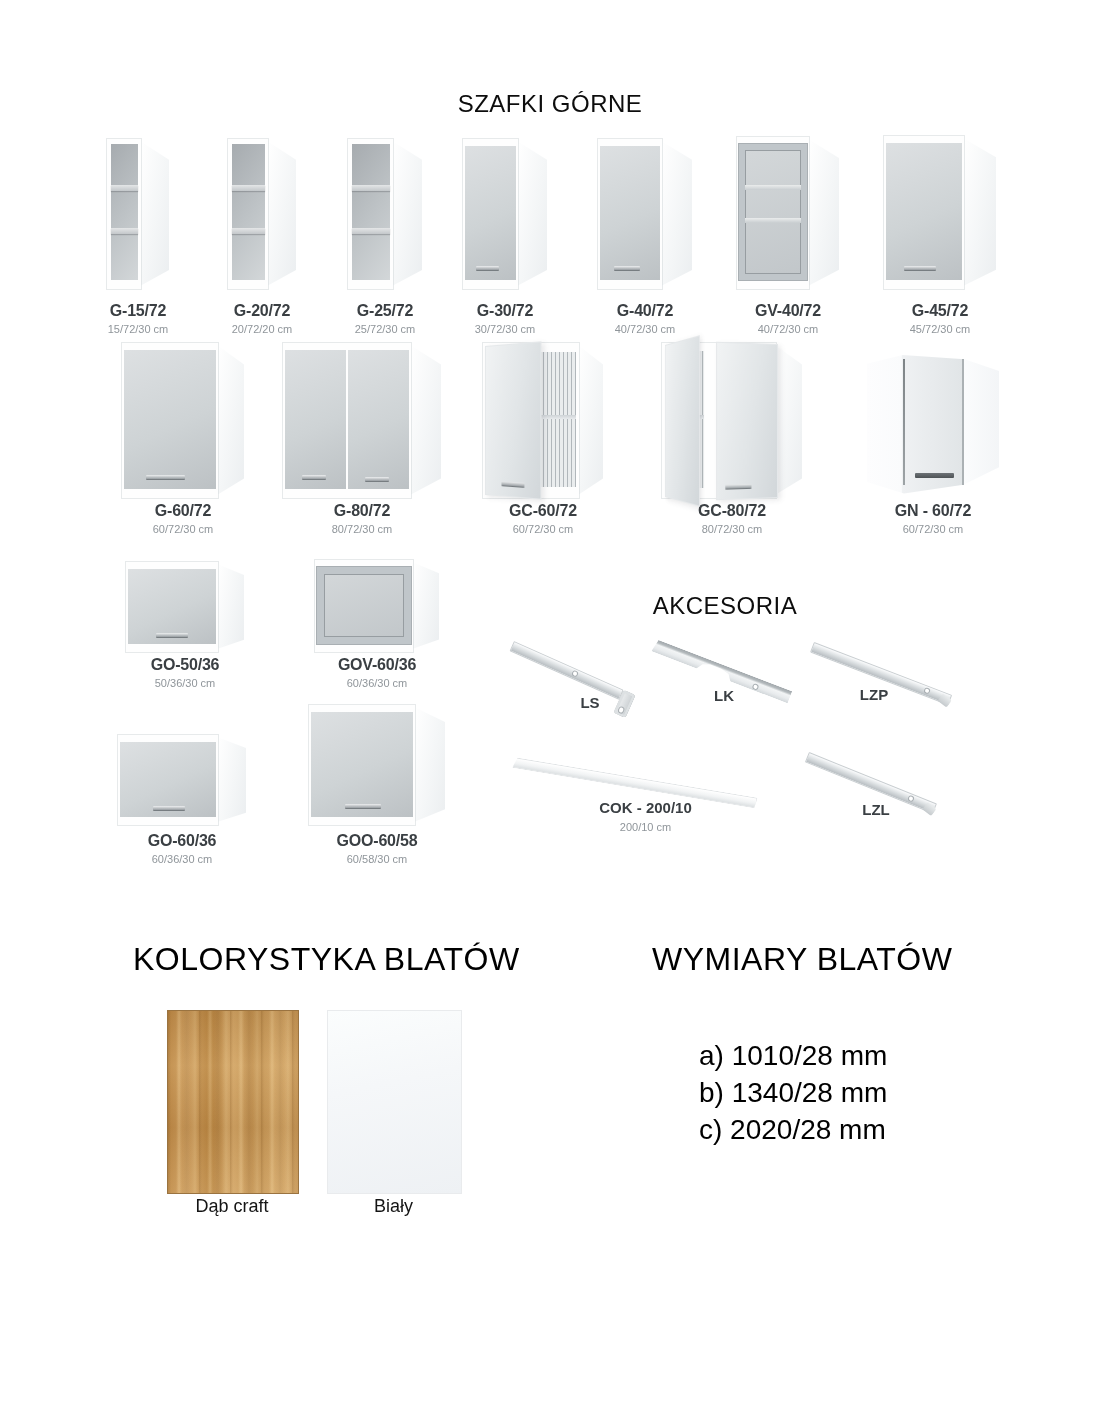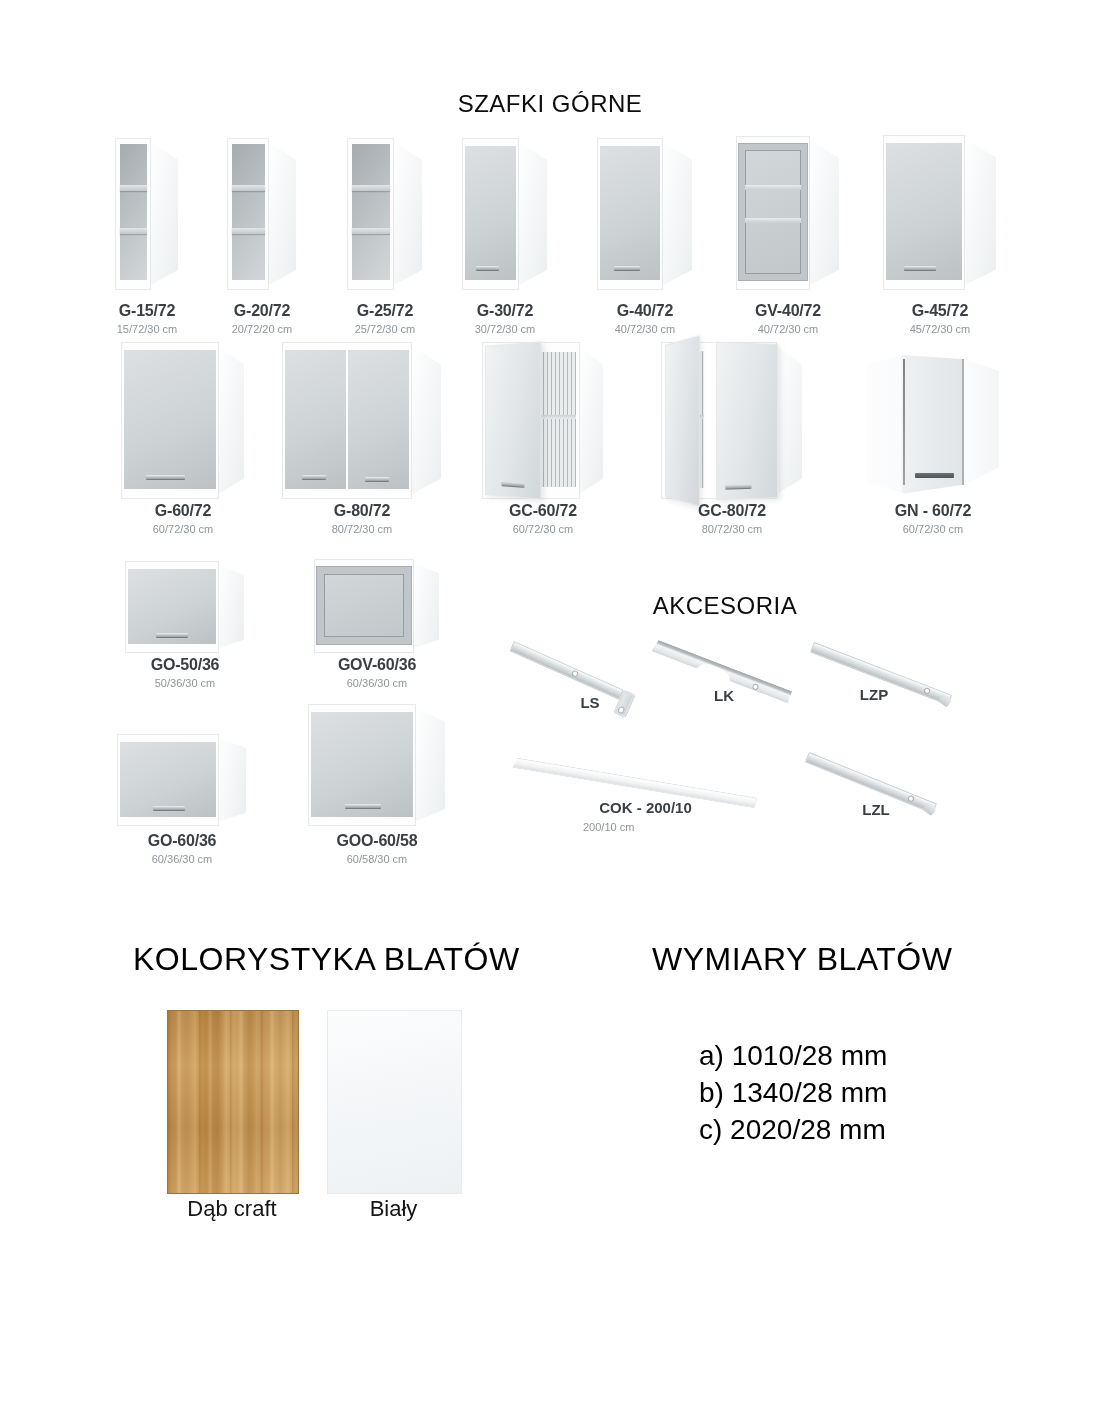--- a/index.html
+++ b/index.html
@@ -62,48 +62,48 @@
         box-shadow:0 0 0 1px #a9afb3;}
   .ls-cap{position:absolute;right:-14px;top:-1px;width:13px;height:25px;border-radius:3px;
           background:linear-gradient(90deg,#eff1f2,#c8cdd0);
           box-shadow:inset 0 0 0 2.5px #dde1e3,inset 0 0 3px #9aa0a3;}
   .ls-cap::after{content:'';position:absolute;left:4px;bottom:3px;width:4px;height:5px;border-radius:2px;
           background:#fff;box-shadow:0 0 0 1px #aab0b4;}
   .tip::after{content:'';position:absolute;right:-3px;top:1px;width:11px;height:9px;
           background:linear-gradient(180deg,#e9eced,#c5cacd);transform:rotate(16deg);
           transform-origin:left top;border-radius:0 2px 2px 0;}
   .acc-label{position:absolute;font-size:15px;font-weight:700;color:#3a3f43;text-align:center;}
-  .acc-dims{position:absolute;font-size:11px;color:#8f959a;}
+  .acc-dims{position:absolute;font-size:11px;color:#8f959a;text-align:center;}
   
   .big-title{position:absolute;font-size:32px;color:#000;letter-spacing:.5px;}
   .swatch{position:absolute;}
   .swatch.wood{border:1px solid #9a7340;
      background-color:#c69552;
      background-image:
        linear-gradient(180deg,rgba(92,58,18,.10) 0%,rgba(255,236,192,.10) 30%,rgba(92,58,18,.08) 64%,rgba(255,236,192,.12) 100%),
        repeating-linear-gradient(90deg,
          rgba(133,89,37,.28) 0px,rgba(133,89,37,0) 3px,
          rgba(255,228,175,0) 8px,rgba(255,228,175,.30) 11px,rgba(255,228,175,0) 14px,
          rgba(133,89,37,.18) 19px,rgba(133,89,37,0) 23px,
          rgba(255,228,175,.22) 27px,rgba(255,228,175,0) 31px),
        linear-gradient(90deg,#bd8845 0%,#cf9f60 15%,#b8833f 32%,#d2a465 50%,#c08f4e 68%,#d5a869 85%,#c59454 100%);}
   .swatch.white{background:linear-gradient(168deg,#fbfdfd 0%,#f5f7f9 40%,#eef1f4 100%);
      border:1px solid #e9ebed;}
-  .swatch-label{position:absolute;font-size:22px;color:#141414;text-align:center;}
+  .swatch-label{position:absolute;font-size:18px;color:#141414;text-align:center;}
   .sizes{position:absolute;margin-left:7px;}
   .size-line{font-size:28px;color:#000;line-height:37px;white-space:pre;}
 </style>
 </head>
 <body>
 
 <div id="canvas">
 
   <div class="title center" style="left:0;top:90px;width:1100px">SZAFKI GÓRNE</div>
 
-  <div class="cell r1" style="left:87px;top:132px;width:120px">
+  <div class="cell r1" style="left:78px;top:132px;width:120px">
     <div class="art" style="height:157px">
       <div class="cab" style="width:62px;height:150px;--d:28px">
         <div class="side"></div>
         <div class="boxf">
           <div class="innerbox">
             <div class="shelf" style="top:30%"></div>
             <div class="shelf" style="top:62%"></div>
           </div>
         </div>
       </div>

